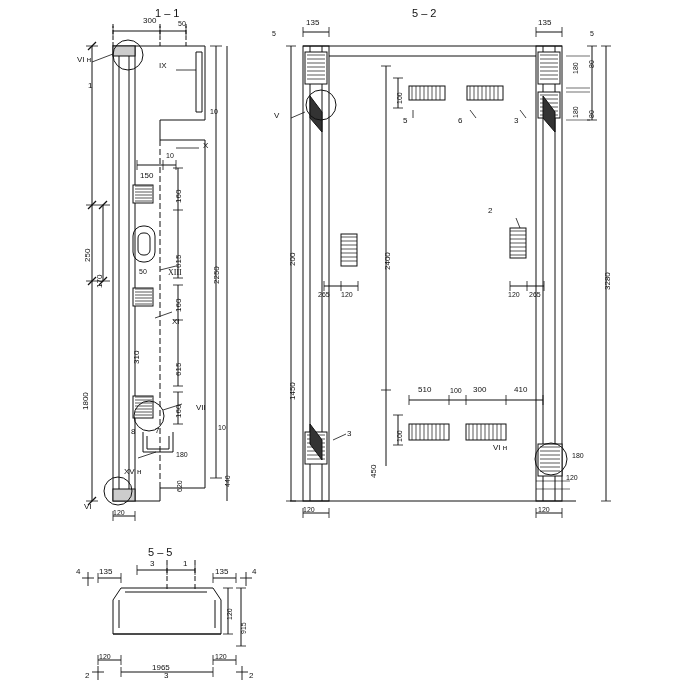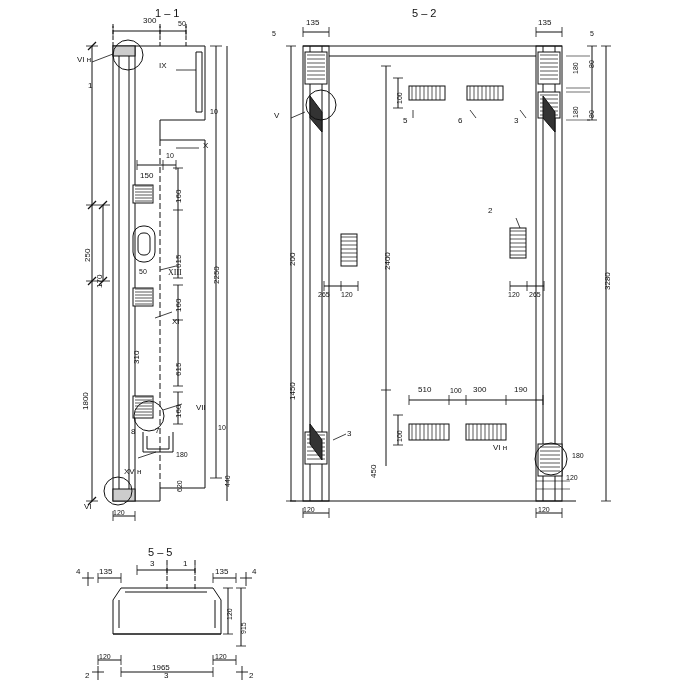--- a/index.html
+++ b/index.html
@@ -286,21 +286,21 @@
 <div class="lbl sm vert" style="left:370px;top:478px;transform:rotate(-90deg);">450</div>
 
 <div class="lbl sm vert" style="left:384px;top:270px;transform:rotate(-90deg);">2400</div>
 <div class="lbl xs" style="left:318px;top:291px;">265</div>
 <div class="lbl xs" style="left:341px;top:291px;">120</div>
 <div class="lbl xs" style="left:508px;top:291px;">120</div>
 <div class="lbl xs" style="left:529px;top:291px;">265</div>
 <div class="lbl sm" style="left:418px;top:386px;">510</div>
 <div class="lbl xs" style="left:450px;top:387px;">100</div>
 <div class="lbl sm" style="left:473px;top:386px;">300</div>
-<div class="lbl sm" style="left:514px;top:386px;">190</div>
+<div class="lbl sm" style="left:514px;top:386px;">410</div>
 <div class="lbl xs" style="left:566px;top:474px;">120</div>
 <div class="lbl xs" style="left:572px;top:452px;">180</div>
 <div class="lbl xs" style="left:303px;top:506px;">120</div>
 <div class="lbl xs" style="left:538px;top:506px;">120</div>
 
 <div class="lbl sm" style="left:274px;top:112px;">V</div>
 <div class="lbl sm" style="left:403px;top:117px;">5</div>
 <div class="lbl sm" style="left:458px;top:117px;">6</div>
 <div class="lbl sm" style="left:514px;top:117px;">3</div>
 <div class="lbl sm" style="left:488px;top:207px;">2</div>

